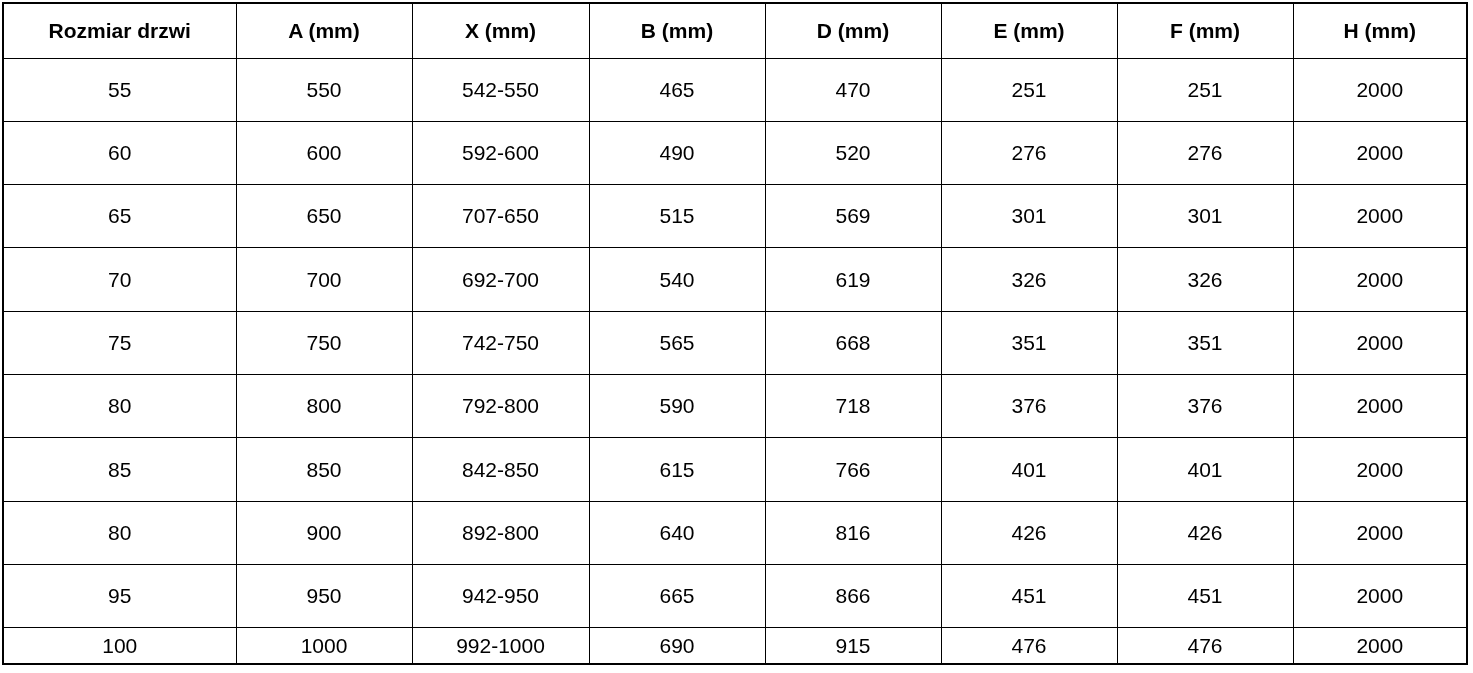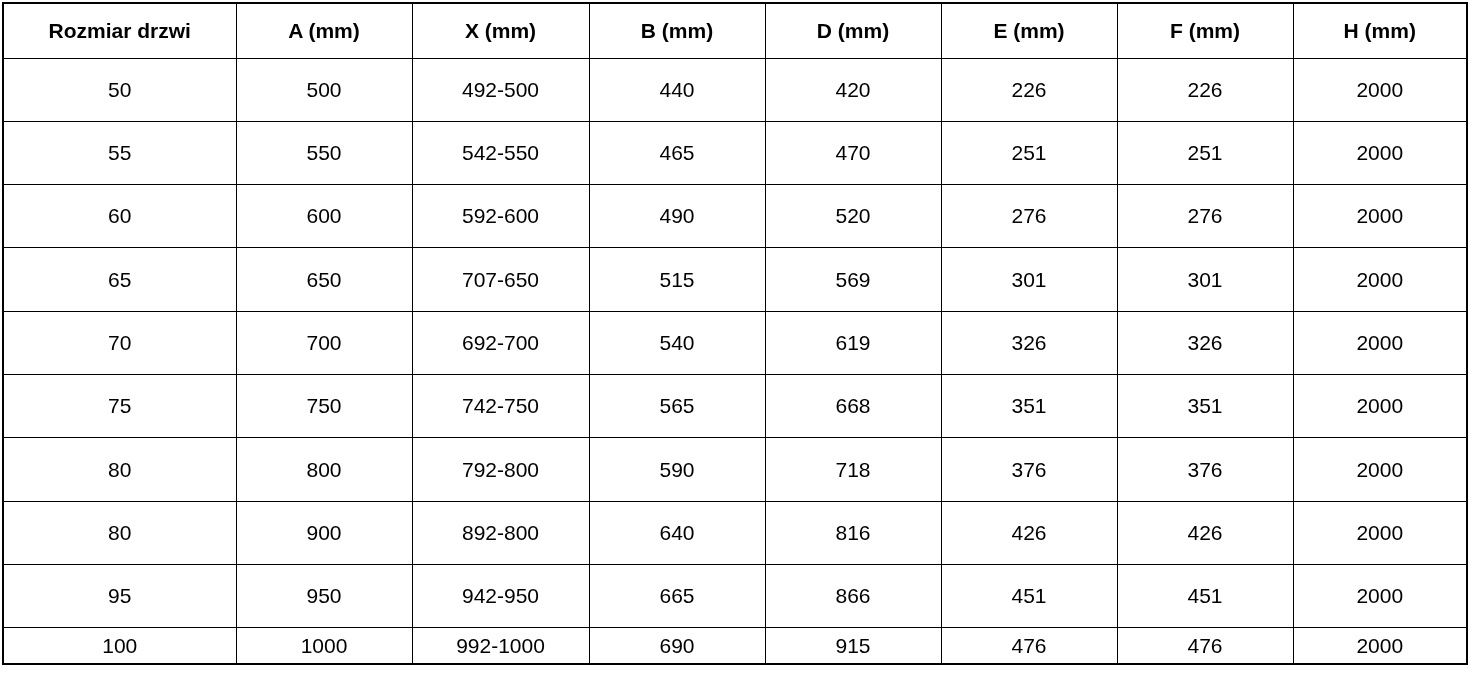--- a/index.html
+++ b/index.html
@@ -74,30 +74,20 @@
       <th>X (mm)</th>
       <th>B (mm)</th>
       <th>D (mm)</th>
       <th>E (mm)</th>
       <th>F (mm)</th>
       <th>H (mm)</th>
     </tr>
   </thead>
   <tbody>
       <tr>
-        <td>50</td>
-        <td>500</td>
-        <td>492-500</td>
-        <td>440</td>
-        <td>420</td>
-        <td>226</td>
-        <td>226</td>
-        <td>2000</td>
-      </tr>
-      <tr>
         <td>55</td>
         <td>550</td>
         <td>542-550</td>
         <td>465</td>
         <td>470</td>
         <td>251</td>
         <td>251</td>
         <td>2000</td>
       </tr>
       <tr>
@@ -144,20 +134,30 @@
         <td>80</td>
         <td>800</td>
         <td>792-800</td>
         <td>590</td>
         <td>718</td>
         <td>376</td>
         <td>376</td>
         <td>2000</td>
       </tr>
       <tr>
+        <td>85</td>
+        <td>850</td>
+        <td>842-850</td>
+        <td>615</td>
+        <td>766</td>
+        <td>401</td>
+        <td>401</td>
+        <td>2000</td>
+      </tr>
+      <tr>
         <td>80</td>
         <td>900</td>
         <td>892-800</td>
         <td>640</td>
         <td>816</td>
         <td>426</td>
         <td>426</td>
         <td>2000</td>
       </tr>
       <tr>

